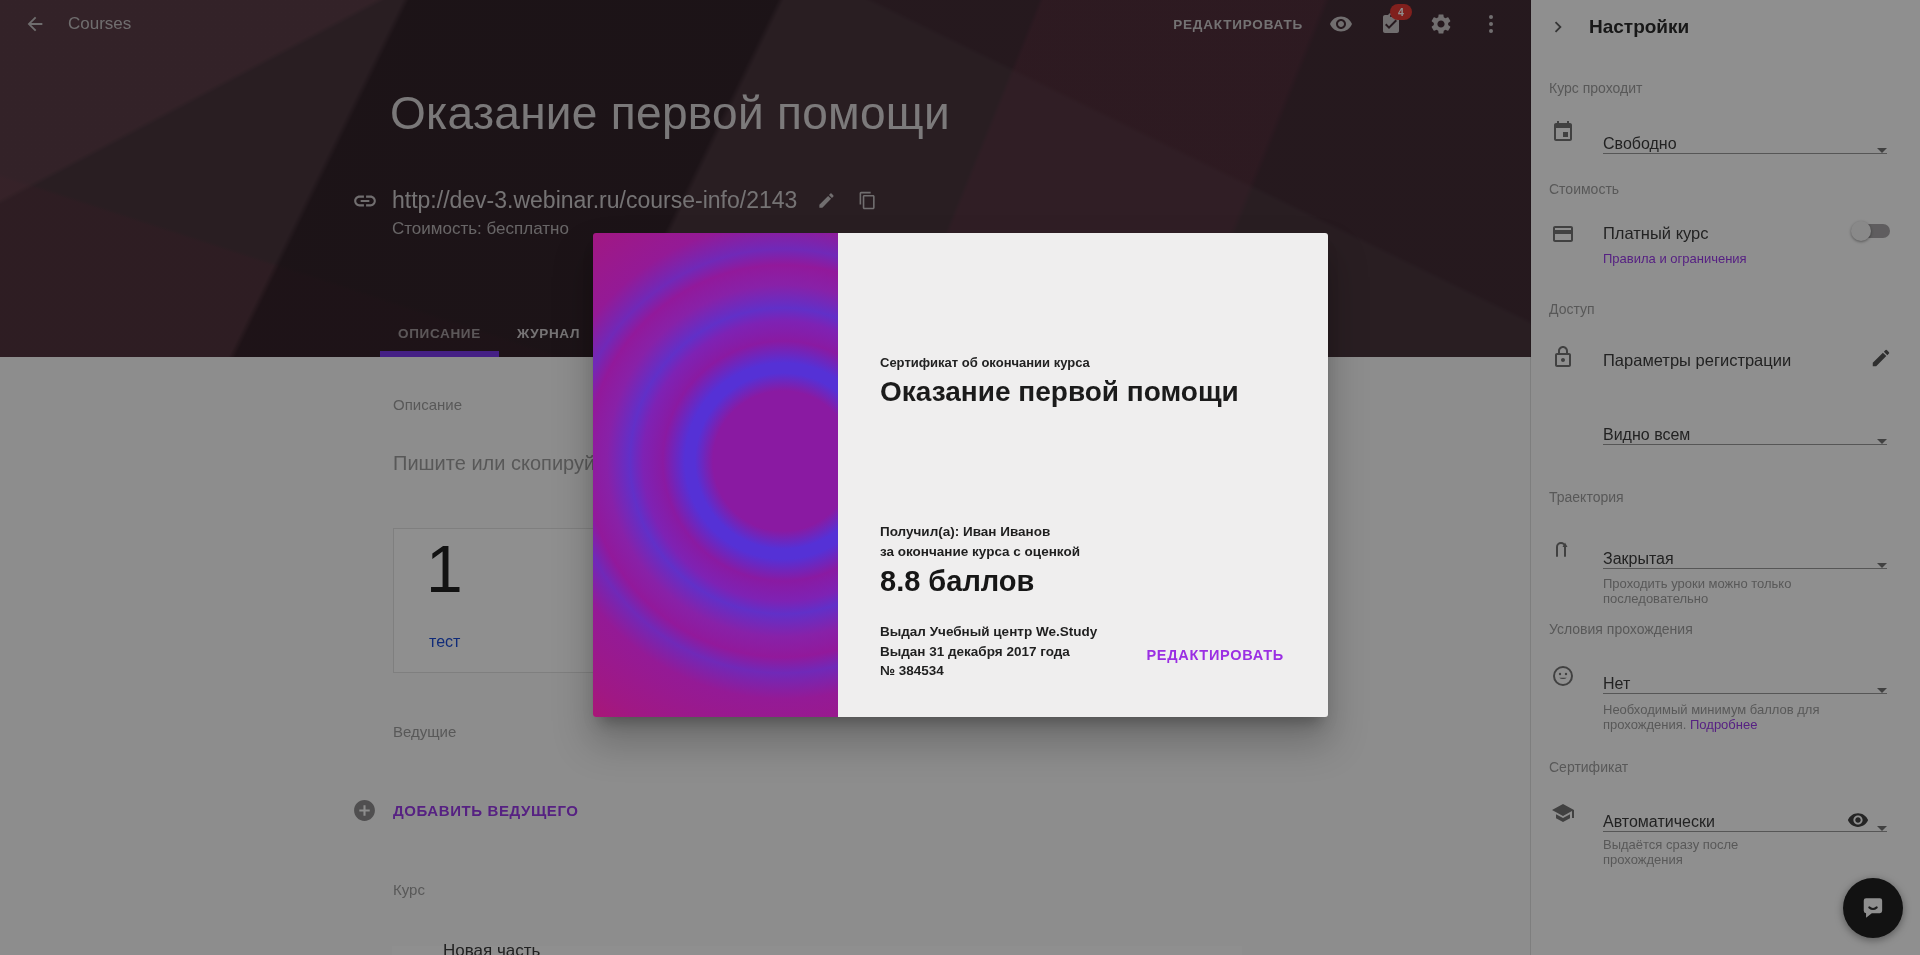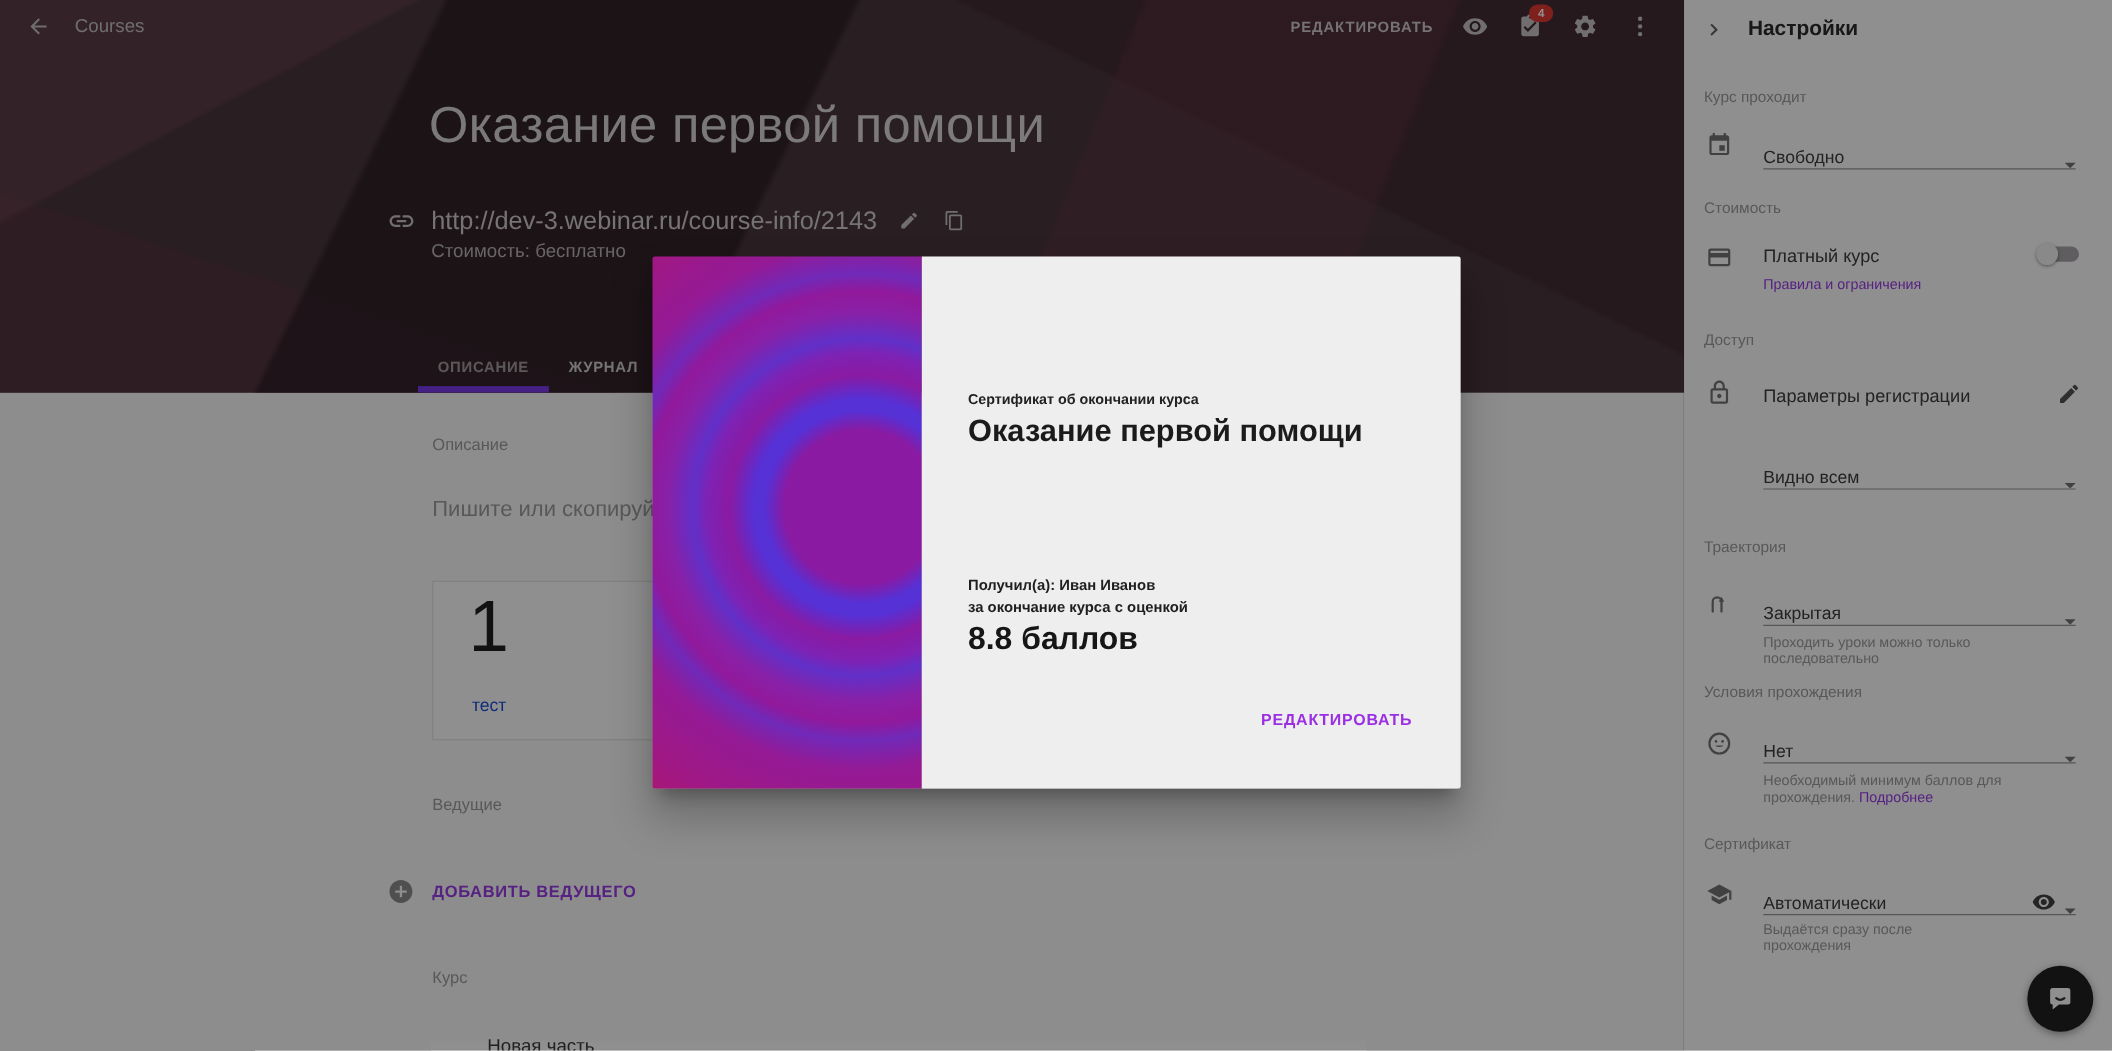--- a/index.html
+++ b/index.html
@@ -313,15 +313,20 @@
 <div class="modal">
   <div class="cert-art"></div>
   <div class="cert-body">
     <div class="cert-sub">Сертификат об окончании курса</div>
     <div class="cert-title">Оказание первой помощи</div>
     <div class="cert-recipient">
       <div>Получил(а): Иван Иванов</div>
       <div>за окончание курса с оценкой</div>
     </div>
     <div class="cert-grade">8.8 баллов</div>
+    <div class="cert-issuer">
+      <div>Выдал Учебный центр We.Study</div>
+      <div>Выдан 31 декабря 2017 года</div>
+      <div>№ 384534</div>
+    </div>
     <button class="cert-edit">РЕДАКТИРОВАТЬ</button>
   </div>
 </div>
 
 </body></html>

